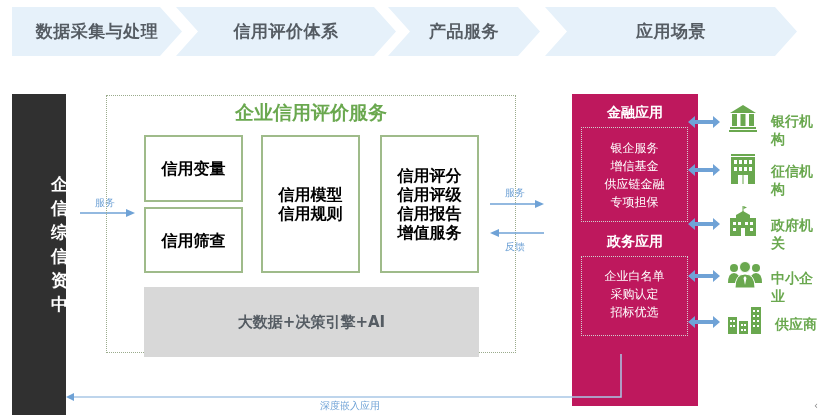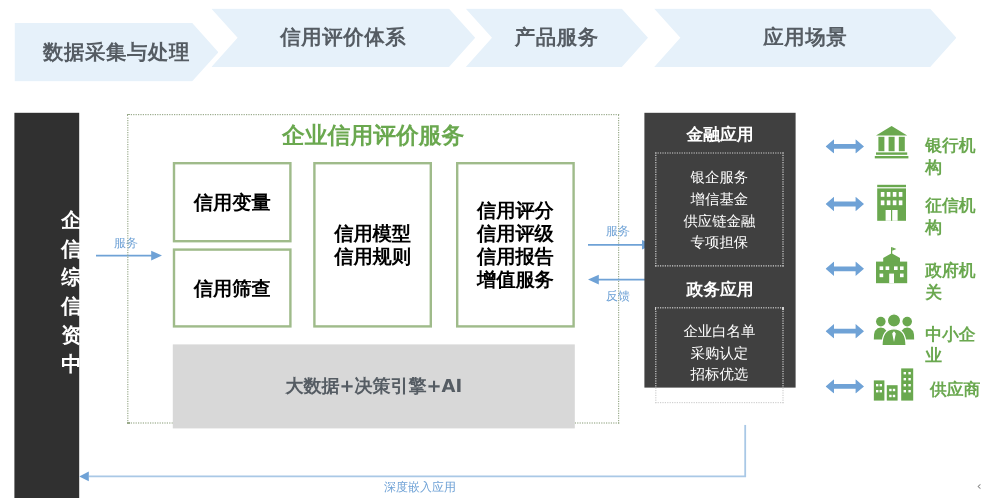--- a/index.html
+++ b/index.html
@@ -10,21 +10,21 @@
   }
   .abs { position:absolute; }
 
   
   .chev {
     position:absolute; top:7px; height:49px;
     background:#e6f1fa;
     display:flex; align-items:center; justify-content:center;
     color:#555c63; font-size:17px; font-weight:bold; letter-spacing:0.5px;
   }
-  .chev.first { clip-path: polygon(0 0, calc(100% - 22px) 0, 100% 50%, calc(100% - 22px) 100%, 0 100%); margin-top: 12px; }
+  .chev.first { clip-path: polygon(0 0, calc(100% - 22px) 0, 100% 50%, calc(100% - 22px) 100%, 0 100%); }
   .chev.mid   { clip-path: polygon(0 0, calc(100% - 22px) 0, 100% 50%, calc(100% - 22px) 100%, 0 100%, 22px 50%); }
 
   
   .left-bar {
     position:absolute; left:12px; top:94px; width:54px; height:321px;
     background:#303030;
   }
   .left-bar .txt {
     position:absolute; left:0; width:54px; top:78px;
     color:#ffffff; font-weight:bold; font-size:17px; line-height:24px;
@@ -51,22 +51,22 @@
     position:absolute; left:144px; top:287px; width:335px; height:70px;
     background:#d8d8d8; display:flex; align-items:center; justify-content:center;
     color:#555c63; font-size:15px; font-weight:bold;
   }
 
   
   .arrow-label { position:absolute; color:#6fa2d6; font-size:10px; }
 
   
   .app-col {
-    position:absolute; left:537px; top:94px; width:126px; height:229px;
-    background:#404040;
+    position:absolute; left:572px; top:94px; width:126px; height:312px;
+    background:#be185d;
   }
   .app-head {
     position:absolute; width:126px; text-align:center; color:#ffffff;
     font-weight:bold; font-size:14px;
   }
   .app-dotbox {
     position:absolute; left:9px; width:107px; border:1px dotted #d0d0d0;
     box-sizing:border-box;
   }
   .app-item {

